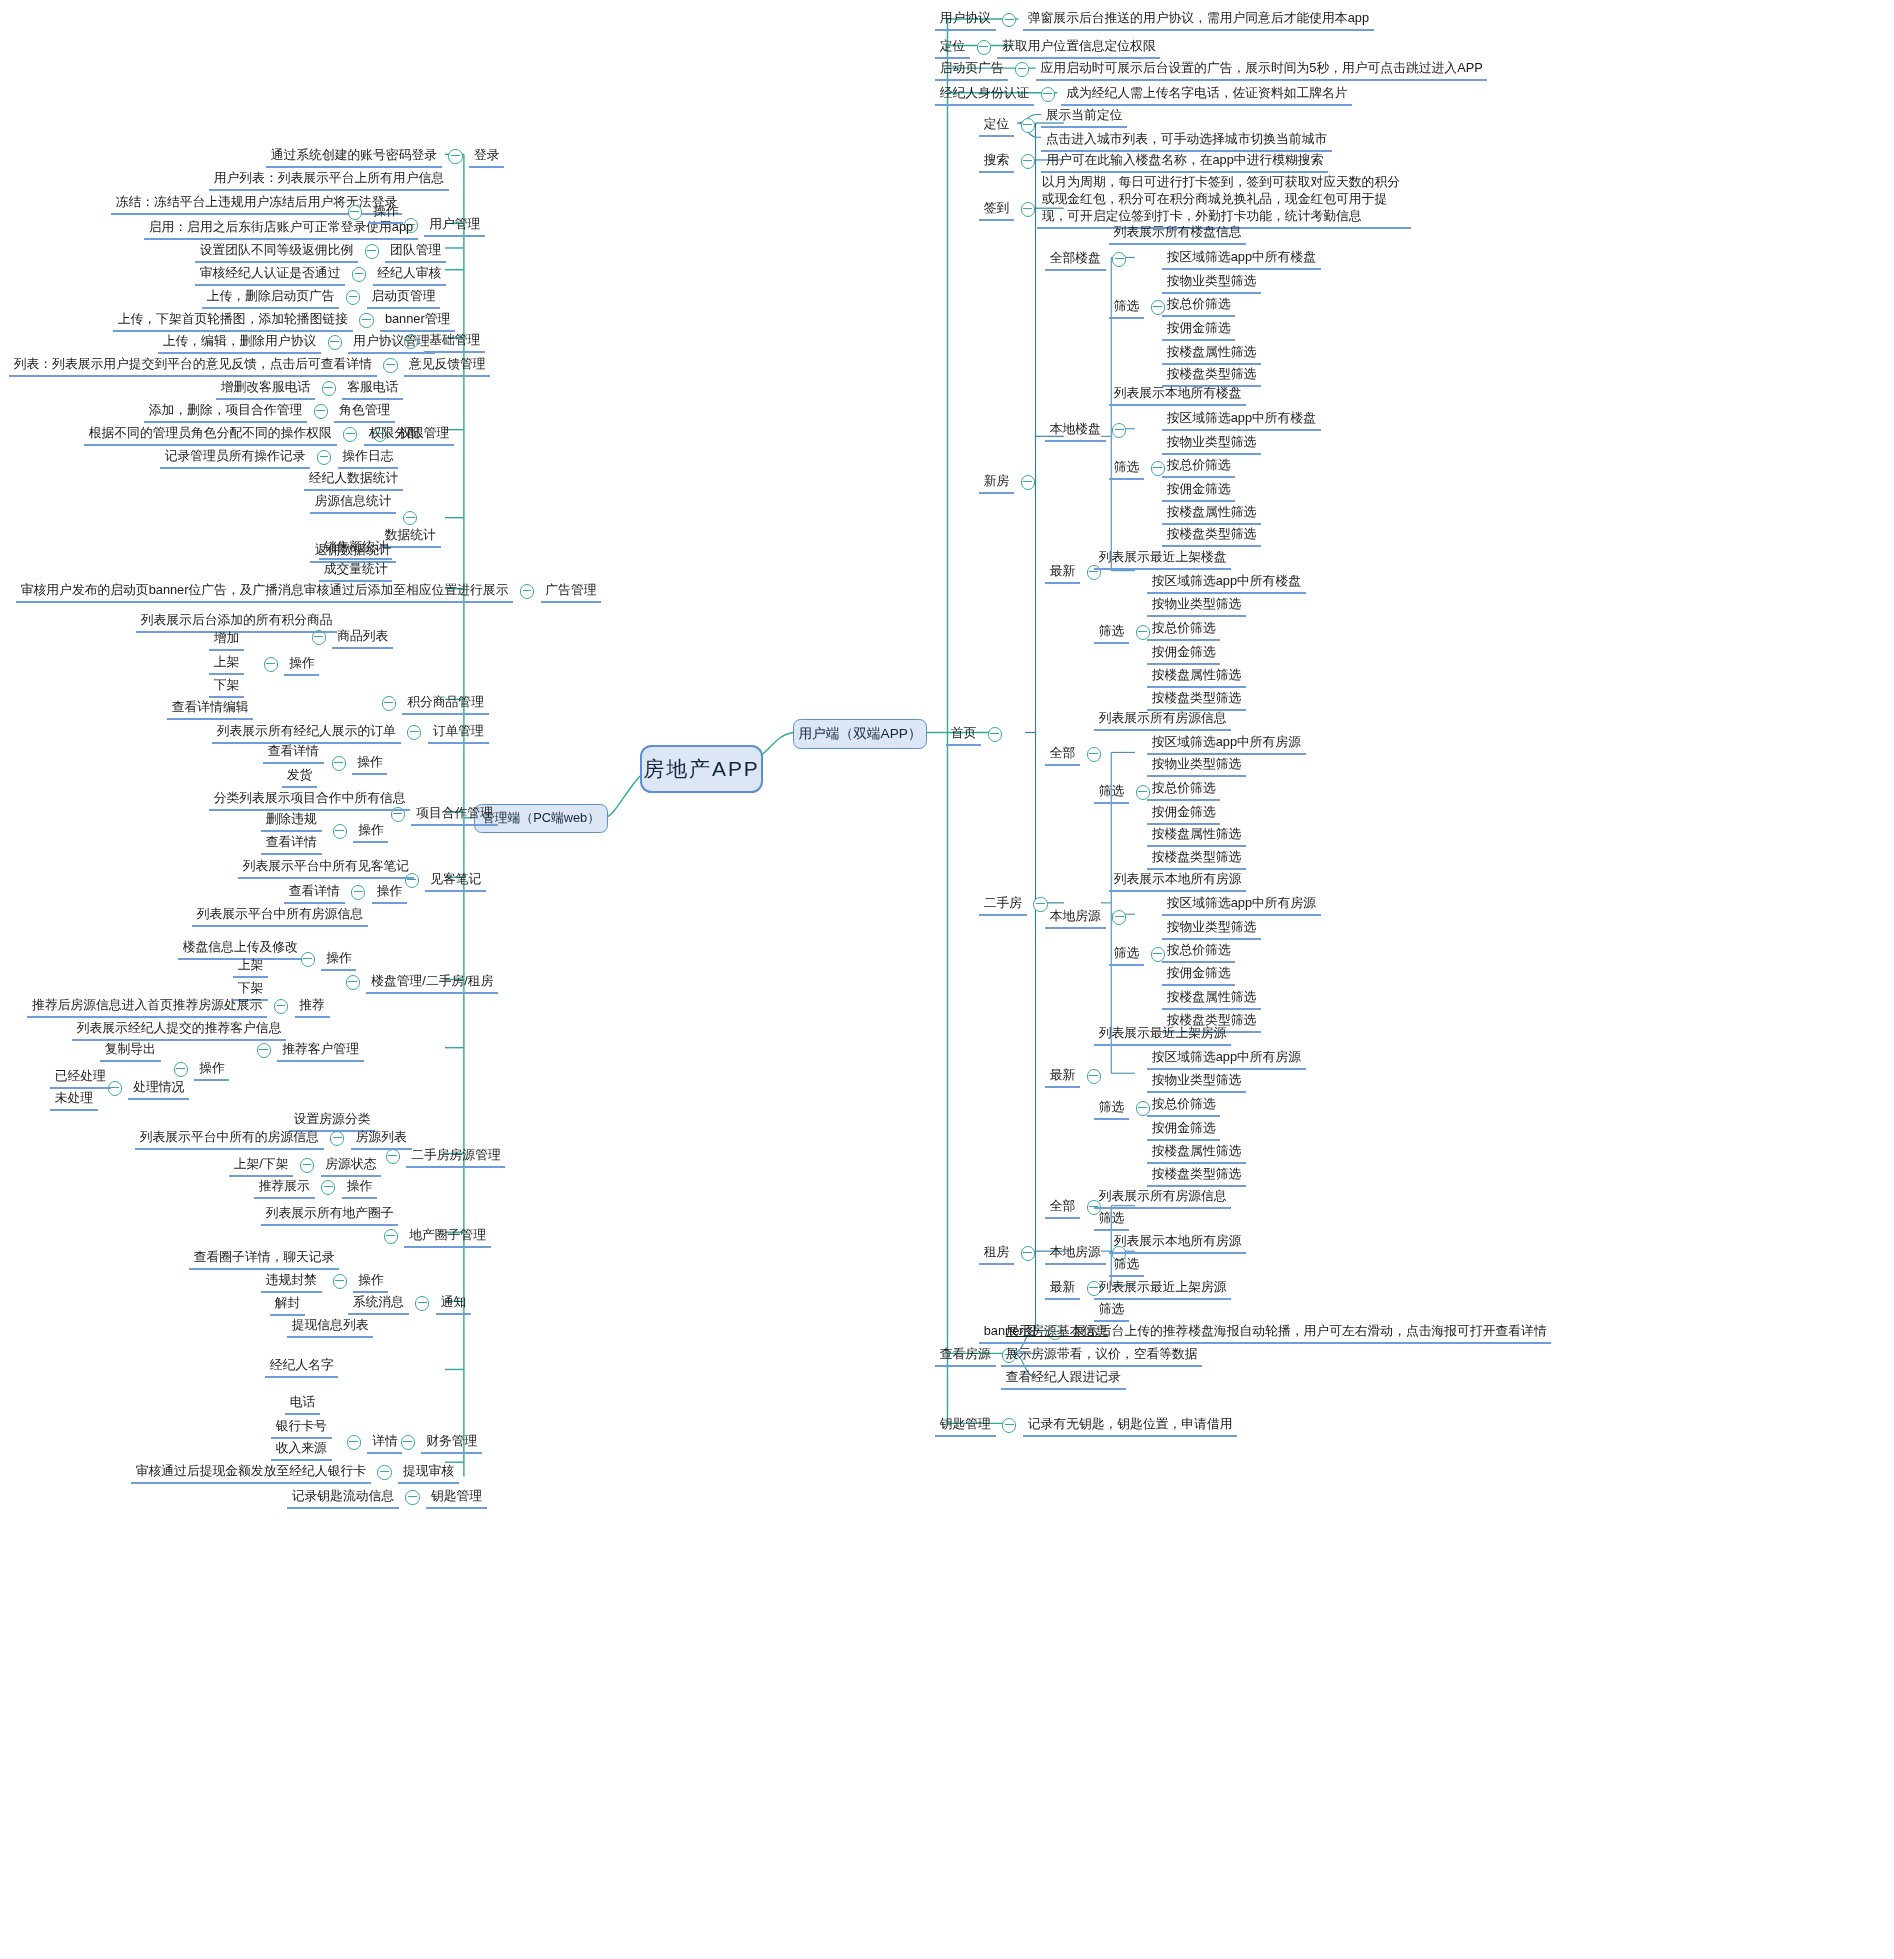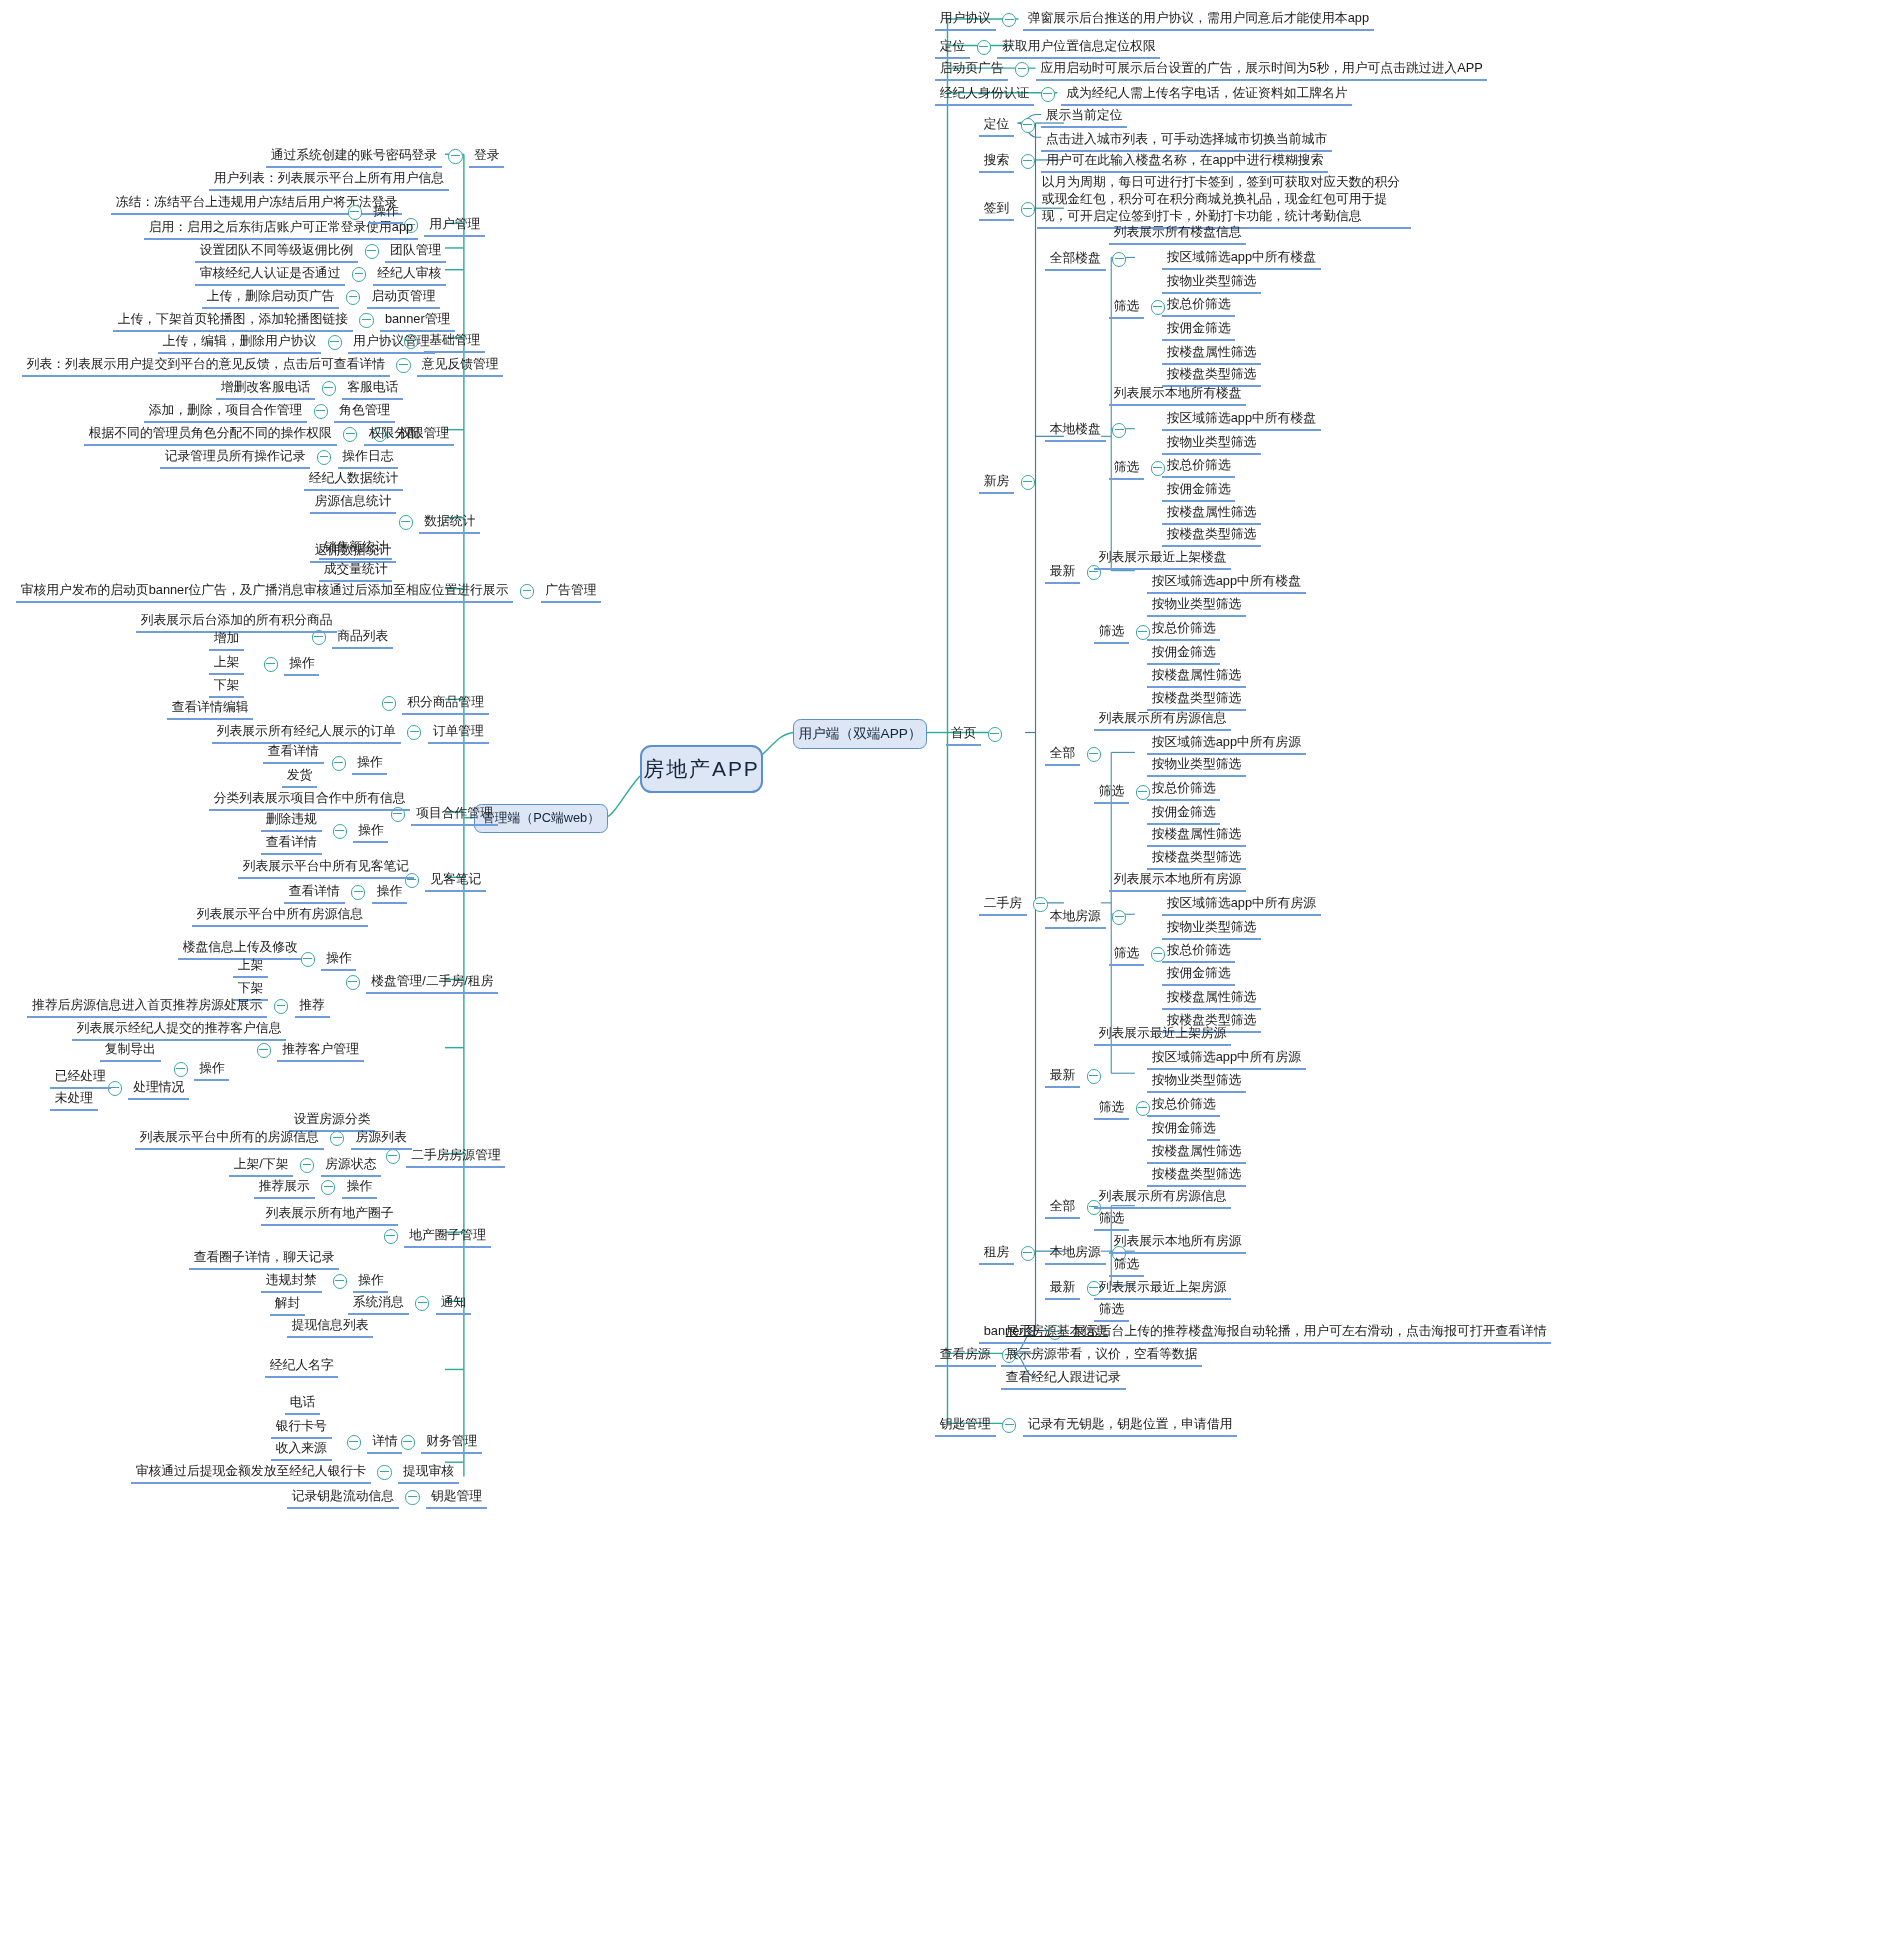--- a/index.html
+++ b/index.html
@@ -502,21 +502,21 @@
 <div class="node" style="left:113px;top:309px;">
   <span class="txt">上传，下架首页轮播图，添加轮播图链接</span>
   <span class="circ"></span>
   <span class="txt">banner管理</span>
 </div>
 <div class="node" style="left:158px;top:331px;">
   <span class="txt">上传，编辑，删除用户协议</span>
   <span class="circ"></span>
   <span class="txt">用户协议管理</span>
 </div>
-<div class="node" style="left:22px;top:354px;">
+<div class="node" style="left:9px;top:354px;">
   <span class="txt">列表：列表展示用户提交到平台的意见反馈，点击后可查看详情</span>
   <span class="circ"></span>
   <span class="txt">意见反馈管理</span>
 </div>
 <div class="node" style="left:216px;top:377px;">
   <span class="txt">增删改客服电话</span>
   <span class="circ"></span>
   <span class="txt">客服电话</span>
 </div>
 
@@ -533,21 +533,21 @@
   <span class="txt">根据不同的管理员角色分配不同的操作权限</span>
   <span class="circ"></span>
   <span class="txt">权限分配</span>
 </div>
 <div class="node" style="left:160px;top:446px;">
   <span class="txt">记录管理员所有操作记录</span>
   <span class="circ"></span>
   <span class="txt">操作日志</span>
 </div>
 
-<div class="node" style="left:392px;top:511px;">
+<div class="node" style="left:380px;top:511px;flex-direction:column;">
   <span class="circ"></span>
   <span class="txt">数据统计</span>
 </div>
 <div class="node" style="left:304px;top:468px;">
     <span class="txt">经纪人数据统计</span>
   </div>
 <div class="node" style="left:310px;top:491px;">
     <span class="txt">房源信息统计</span>
   </div>
 <div class="node" style="left:310px;top:540px;">

